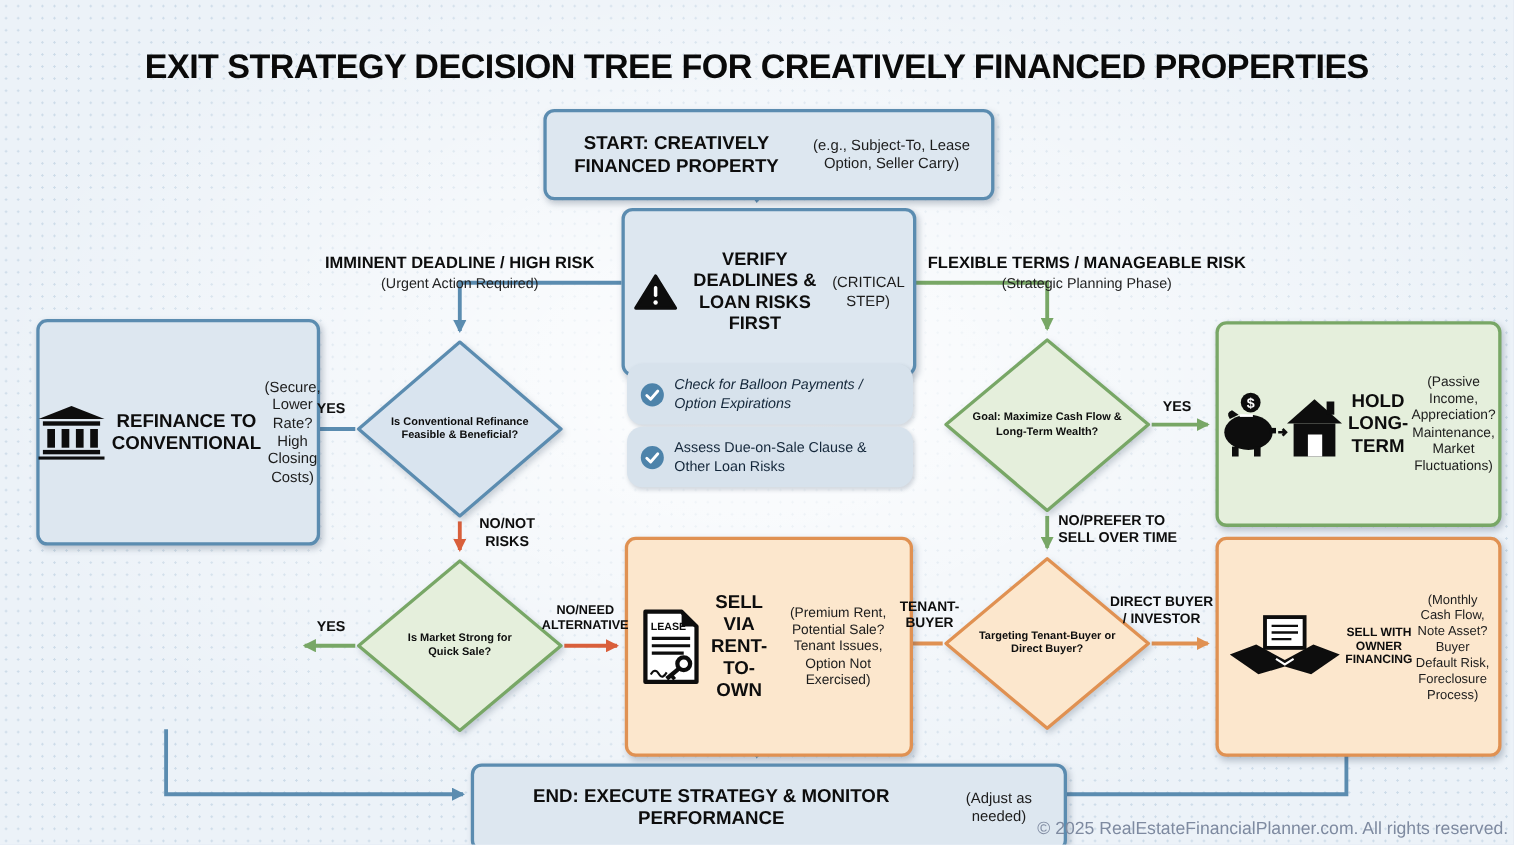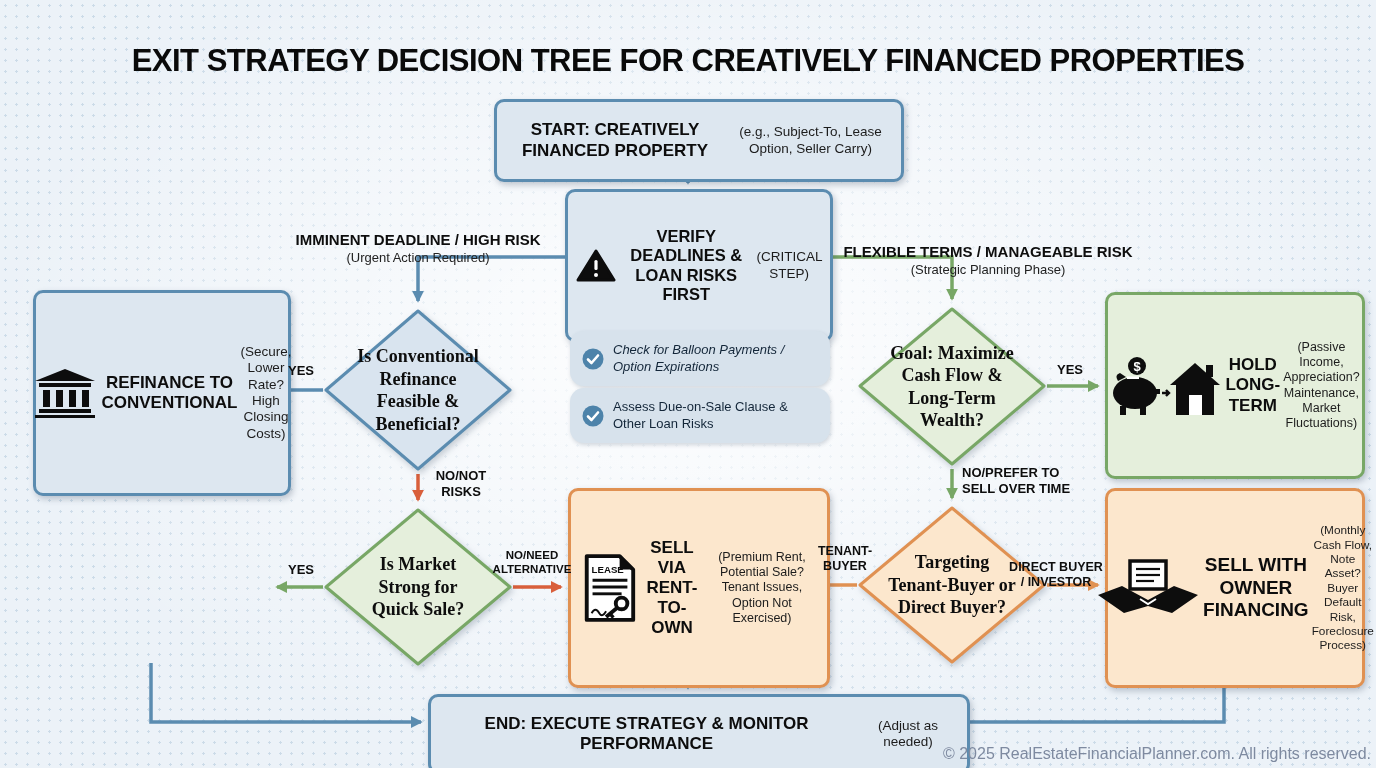--- a/index.html
+++ b/index.html
@@ -35,21 +35,21 @@
     border-radius:14px; padding:4px 12px; z-index:2; box-shadow:1px 2px 4px rgba(50,70,95,.2); }
   .pill-txt { font-size:13px; color:#132639; line-height:1.25; text-align:left; }
 
   .diamond { position:absolute; z-index:2; }
   .diamond > svg { position:absolute; left:0; top:0; width:100%; height:100%;
     filter:drop-shadow(2px 3px 3px rgba(50,70,95,.25)); }
   .dm-blue   { fill:#d9e4ef; stroke:#5b8cb0; stroke-width:3; stroke-linejoin:round; }
   .dm-green  { fill:#e5efdc; stroke:#78a766; stroke-width:3; stroke-linejoin:round; }
   .dm-orange { fill:#fce7cd; stroke:#e09152; stroke-width:3; stroke-linejoin:round; }
   .dtext { position:absolute; inset:0; display:flex; align-items:center; justify-content:center;
-    text-align:center; font-weight:bold; font-size:18px; line-height:1.25; color:#0d0d0d; padding:0 27px;font-family:Liberation Serif, serif; }
+    text-align:center; font-weight:bold; font-size:10px; line-height:1.25; color:#0d0d0d; padding:0 27px; }
 
   .edge-label { position:absolute; font-weight:bold; font-size:13px; color:#0d0d0d;
     text-align:center; line-height:1.2; z-index:3; }
 
   .icon { display:block; line-height:0; }
   .copyright { position:absolute; right:5px; bottom:5px; font-size:16px; color:#7e8aa0; z-index:2; }
 </style>
 </head>
 <body>
 
@@ -104,21 +104,21 @@
       </svg>
     </span>
     <div class="node-title">VERIFY DEADLINES &amp; LOAN RISKS FIRST</div>
     <div class="node-sub">(CRITICAL STEP)</div>
   </div>
 
   <div class="branch" style="left:258px;top:231px;width:320px;">
     <div class="branch-title">IMMINENT DEADLINE / HIGH RISK</div>
     <div class="branch-sub">(Urgent Action Required)</div>
   </div>
-  <div class="branch" style="left:828px;top:231px;width:320px;margin-top:12px;">
+  <div class="branch" style="left:828px;top:231px;width:320px;">
     <div class="branch-title">FLEXIBLE TERMS / MANAGEABLE RISK</div>
     <div class="branch-sub">(Strategic Planning Phase)</div>
   </div>
 
   <div class="pill" style="left:570px;top:331px;width:236px;height:47px;font-style:italic;">
     <span class="icon">
       <svg width="22" height="22" viewBox="0 0 22 22">
           <circle cx="11" cy="11" r="10.5" fill="#4d83aa"></circle>
           <path d="M6 11.5 L9.5 15 L16 7.5" stroke="#fff" stroke-width="2.6" fill="none" stroke-linecap="round" stroke-linejoin="round"></path>
         </svg>
@@ -223,33 +223,33 @@
     <span class="icon">
       <svg width="104" height="58" viewBox="0 0 104 58">
         <rect x="34" y="2" width="36" height="28" fill="#fff" stroke="#0d0d0d" stroke-width="3.5"></rect>
         <line x1="40" y1="10" x2="64" y2="10" stroke="#0d0d0d" stroke-width="2.2"></line>
         <line x1="40" y1="16" x2="64" y2="16" stroke="#0d0d0d" stroke-width="2.2"></line>
         <line x1="40" y1="22" x2="58" y2="22" stroke="#0d0d0d" stroke-width="2.2"></line>
         <path d="M2 36 L26 27 L52 41 L78 27 L102 36 L76 54 L52 47 L28 54 Z" fill="#0d0d0d"></path>
         <path d="M44 40 l8 5 l8 -5" stroke="#fff" stroke-width="2" fill="none"></path>
       </svg>
     </span>
-    <div class="node-title" style="font-size:19px">SELL WITH OWNER FINANCING</div>
+    <div class="node-title" style="font-size:11px">SELL WITH OWNER FINANCING</div>
     <div class="node-sub sub-sm">(Monthly Cash Flow, Note Asset? Buyer Default Risk, Foreclosure Process)</div>
   </div>
 
   <div class="node blue" style="left:428px;top:694px;width:520px;height:54px;">
     <div class="node-title" style="font-size:17px">END: EXECUTE STRATEGY &amp; MONITOR PERFORMANCE</div>
     <div class="node-sub">(Adjust as needed)</div>
   </div>
 
   <div class="edge-label" style="left:281px;top:363px;width:40px;">YES</div>
   <div class="edge-label" style="left:428px;top:468px;width:66px;">NO/NOT RISKS</div>
   <div class="edge-label" style="left:281px;top:562px;width:40px;">YES</div>
   <div class="edge-label" style="left:490px;top:549px;width:84px;font-size:11.5px;">NO/NEED ALTERNATIVE</div>
   <div class="edge-label" style="left:1050px;top:362px;width:40px;">YES</div>
   <div class="edge-label" style="left:962px;top:465px;width:118px;text-align:left;">NO/PREFER TO SELL OVER TIME</div>
   <div class="edge-label" style="left:812px;top:544px;width:66px;font-size:12.5px;">TENANT-BUYER</div>
-  <div class="edge-label" style="left:1008px;top:540px;width:96px;font-size:12.5px;margin-top:20px;">DIRECT BUYER / INVESTOR</div>
+  <div class="edge-label" style="left:1008px;top:540px;width:96px;font-size:12.5px;">DIRECT BUYER / INVESTOR</div>
 
   <div class="copyright">© 2025 RealEstateFinancialPlanner.com. All rights reserved.</div>
 
 </div>
 
 </body></html>

